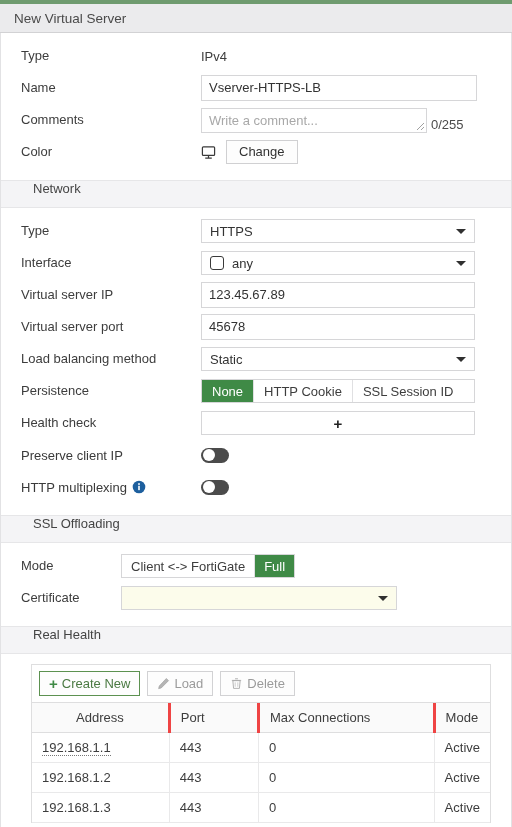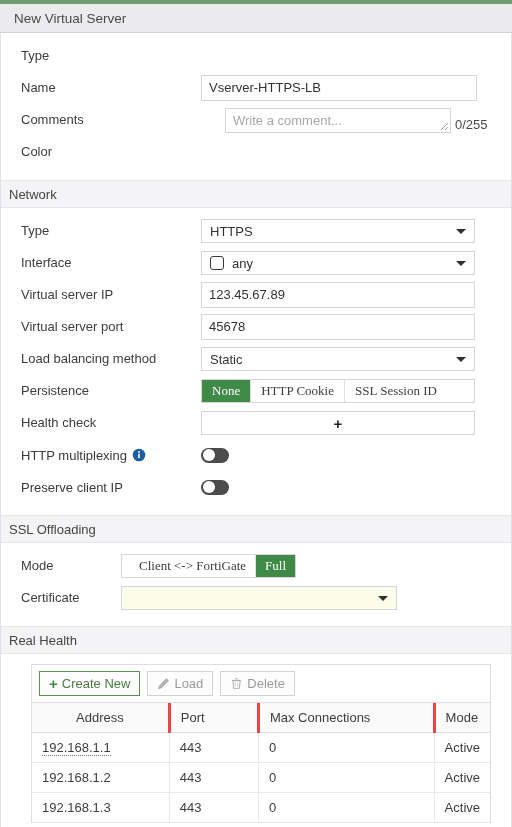--- a/index.html
+++ b/index.html
@@ -50,22 +50,21 @@
     height: 794px;
     background: #fff;
   }
   
   .section-head {
     background: #f4f4f6;
     border-top: 1px solid #e6e6e8;
     border-bottom: 1px solid #e6e6e8;
     height: 28px;
     display: flex;
-    align-items: center;
-    padding-left: 8px;
+    padding-left: 32px;
     box-sizing: border-box;
     font-size: 13px;
     color: #444;
   }
   .section-body {
     padding: 9px 0 10px 0;
   }
   .row {
     display: flex;
     align-items: center;
@@ -112,21 +111,20 @@
     background: #fff;
     width: 226px;
     height: 25px;
     font-size: 13px;
     color: #9a9a9a;
     padding: 4px 7px 0 7px;
     box-sizing: border-box;
     resize: none;
     font-family: "Liberation Sans", sans-serif;
     outline: none;
-    margin-left: 24px;
   }
   .ta::placeholder { color: #a8a8a8; }
   .resize-grip {
     position: absolute;
     right: 2px; bottom: 2px;
     width: 9px; height: 9px;
     pointer-events: none;
   }
   .counter {
     font-size: 13px;
@@ -181,38 +179,37 @@
   }
   .monitor-icon { margin-right: 10px; display: flex; align-items: center; }
   
   .seg {
     display: flex;
     border: 1px solid #d6d6d8;
     height: 24px;
     box-sizing: border-box;
     overflow: hidden;
     width: 274px;
-    font-family: Liberation Serif, serif;
   }
   .seg .opt {
     display: flex;
     align-items: center;
     justify-content: center;
     font-size: 13px;
     color: #3d3d3d;
     padding: 0 10px;
     border-right: 1px solid #e0e0e2;
     background: #fff;
     cursor: pointer;
     white-space: nowrap;
     box-sizing: border-box;
   }
   .seg .opt:last-child { border-right: none; }
   .seg .opt.on { background: #3f8a46; color: #fff; font-weight: normal; }
-  .seg.mode { width: auto; display: inline-flex; padding-left: 8px; }
+  .seg.mode { width: auto; display: inline-flex; }
   .seg.mode .opt { padding: 0 9px; }
   
   .addbar {
     border: 1px solid #d6d6d8;
     background: #fff;
     height: 24px;
     width: 274px;
     box-sizing: border-box;
     display: flex;
     align-items: center;
@@ -330,20 +327,23 @@
   <div class="titlebar">
     <span class="title">New Virtual Server</span>
   </div>
 
   <div class="body-wrap">
 
     <div class="section-body">
 
       <div class="row">
         <div class="label">Type</div>
+        <div class="field">
+          <span class="static-val">IPv4</span>
+        </div>
       </div>
 
       <div class="row">
         <div class="label">Name</div>
         <div class="field">
           <input class="txt name" type="text" value="Vserver-HTTPS-LB" style="">
         </div>
       </div>
 
       <div class="row">
@@ -354,20 +354,29 @@
             <svg class="resize-grip" viewBox="0 0 9 9">
               <path d="M8 1 L1 8 M8 5 L5 8" stroke="#a0a0a0" stroke-width="1" fill="none"></path>
             </svg>
           </div>
           <span class="counter">0/255</span>
         </div>
       </div>
 
       <div class="row">
         <div class="label">Color</div>
+        <div class="field">
+          <span class="monitor-icon">
+            <svg width="15" height="15" viewBox="0 0 16 16">
+              <rect x="1.5" y="2" width="13" height="9" rx="1" fill="none" stroke="#3a3a3a" stroke-width="1.3"></rect>
+              <path d="M8 11 L8 13.5 M4.5 14 L11.5 14" stroke="#3a3a3a" stroke-width="1.3" fill="none"></path>
+            </svg>
+          </span>
+          <button class="btn">Change</button>
+        </div>
       </div>
 
     </div>
 
     <div class="section-head">
       <span>Network</span>
     </div>
     <div class="section-body">
 
       <div class="row">
@@ -423,42 +432,42 @@
             <div class="opt">HTTP Cookie</div>
             <div class="opt">SSL Session ID</div>
           </div>
         </div>
       </div>
 
       <div class="row">
         <div class="label">Health check</div>
         <div class="field">
           <div class="addbar">+</div>
+        </div>
+      </div>
+
+      <div class="row">
+        <div class="lbl-inline">
+          <span>Preserve client IP</span>
+        </div>
+        <div class="field">
+          <div class="toggle">
+            <span class="knob"></span>
+          </div>
         </div>
       </div>
 
       <div class="row">
         <div class="lbl-inline">
           <span>HTTP multiplexing</span>
           <svg class="info-icon" viewBox="0 0 16 16">
             <circle cx="8" cy="8" r="7.2" fill="#1d5f9e"></circle>
             <rect x="7.1" y="6.6" width="1.8" height="5" fill="#ffffff"></rect>
             <rect x="7.1" y="3.6" width="1.8" height="2" fill="#ffffff"></rect>
           </svg>
-        </div>
-        <div class="field">
-          <div class="toggle">
-            <span class="knob"></span>
-          </div>
-        </div>
-      </div>
-
-      <div class="row">
-        <div class="lbl-inline">
-          <span>Preserve client IP</span>
         </div>
         <div class="field">
           <div class="toggle">
             <span class="knob"></span>
           </div>
         </div>
       </div>
 
     </div>
 

